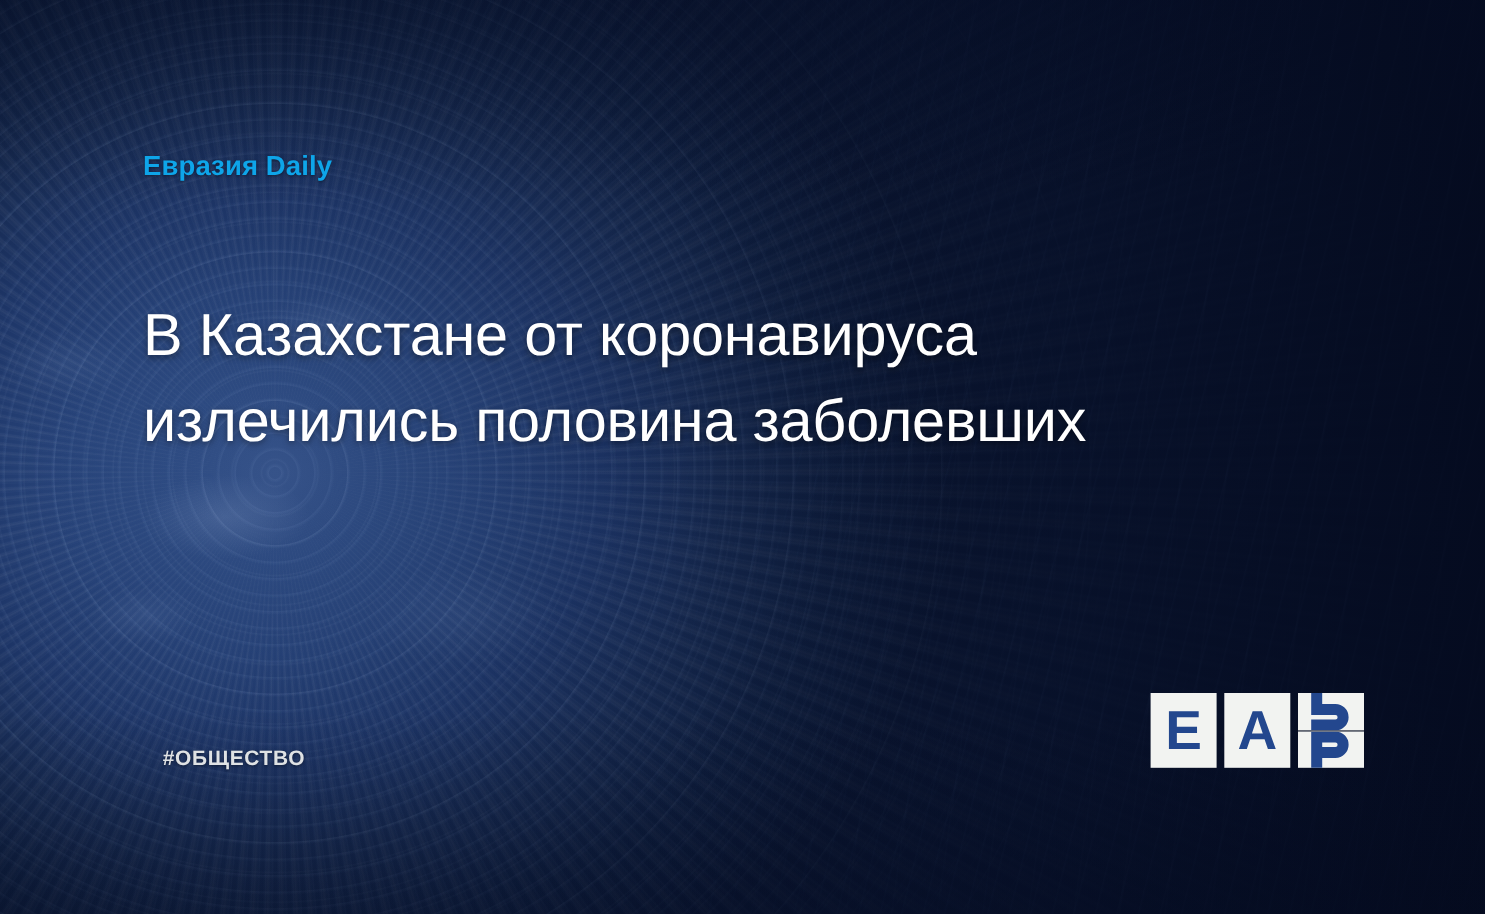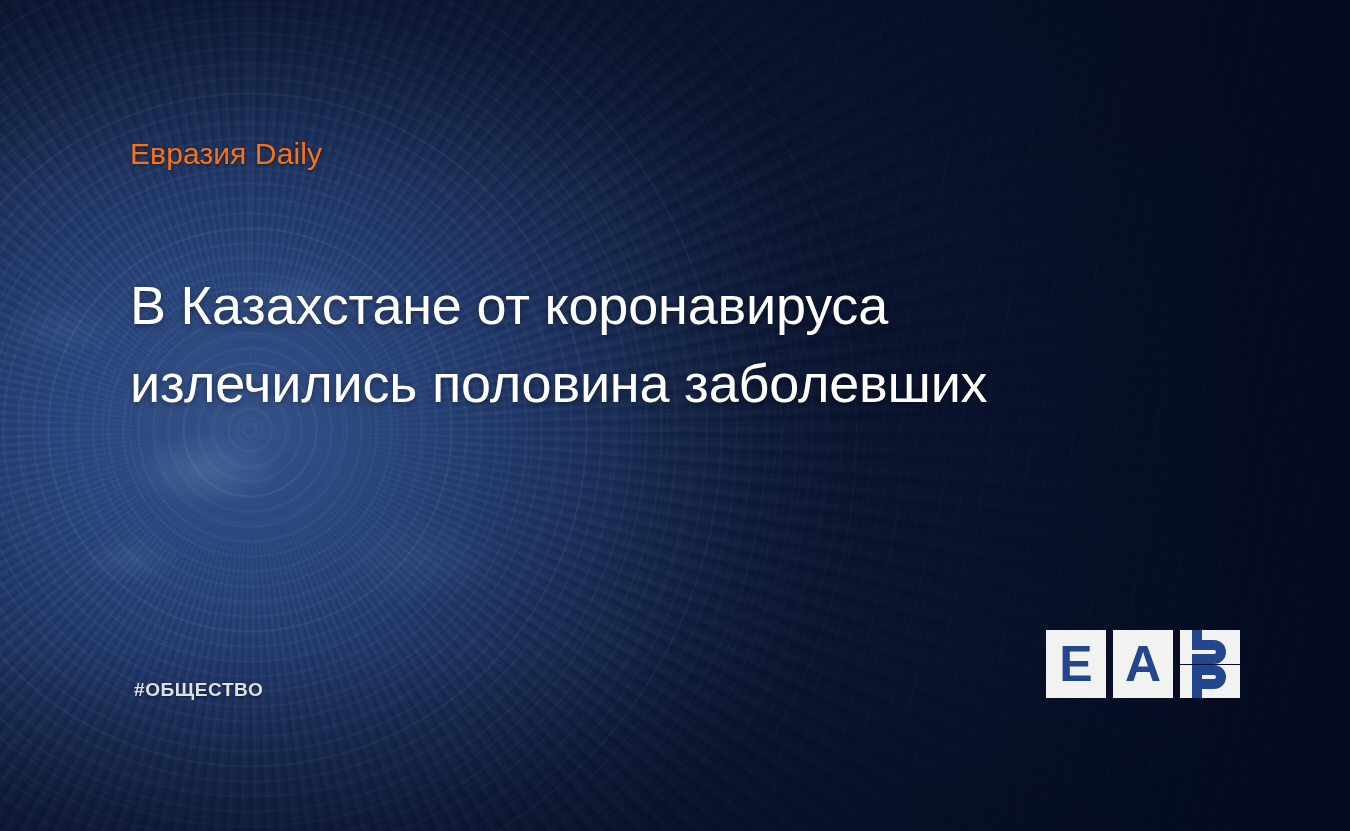--- a/index.html
+++ b/index.html
@@ -139,23 +139,23 @@
   
   .content {
     position: absolute;
     inset: 0;
   }
 
   .site-name {
     position: absolute;
     left: 130px;
     top: 137px;
-    font-size: 30px;
-    font-weight: normal;
-    color: #f97316;
+    font-size: 25px;
+    font-weight: bold;
+    color: #0ea5e9;
     letter-spacing: .1px;
     white-space: nowrap;
     text-shadow: 0 1px 3px rgba(0,0,0,.45);
   }
 
   .headline {
     position: absolute;
     left: 130px;
     top: 266px;
     width: 960px;
@@ -163,21 +163,21 @@
     font-size: 54px;
     line-height: 78px;
     font-weight: normal;
     color: #ffffff;
     letter-spacing: -0.2px;
     text-shadow: 0 2px 6px rgba(0,0,0,.40);
   }
 
   .tag {
     position: absolute;
-    left: 134px;
+    left: 148px;
     top: 679px;
     font-size: 19px;
     font-weight: bold;
     color: #dfe2e4;
     letter-spacing: .6px;
     white-space: nowrap;
     text-shadow: 0 1px 3px rgba(0,0,0,.45);
   }
 
   

